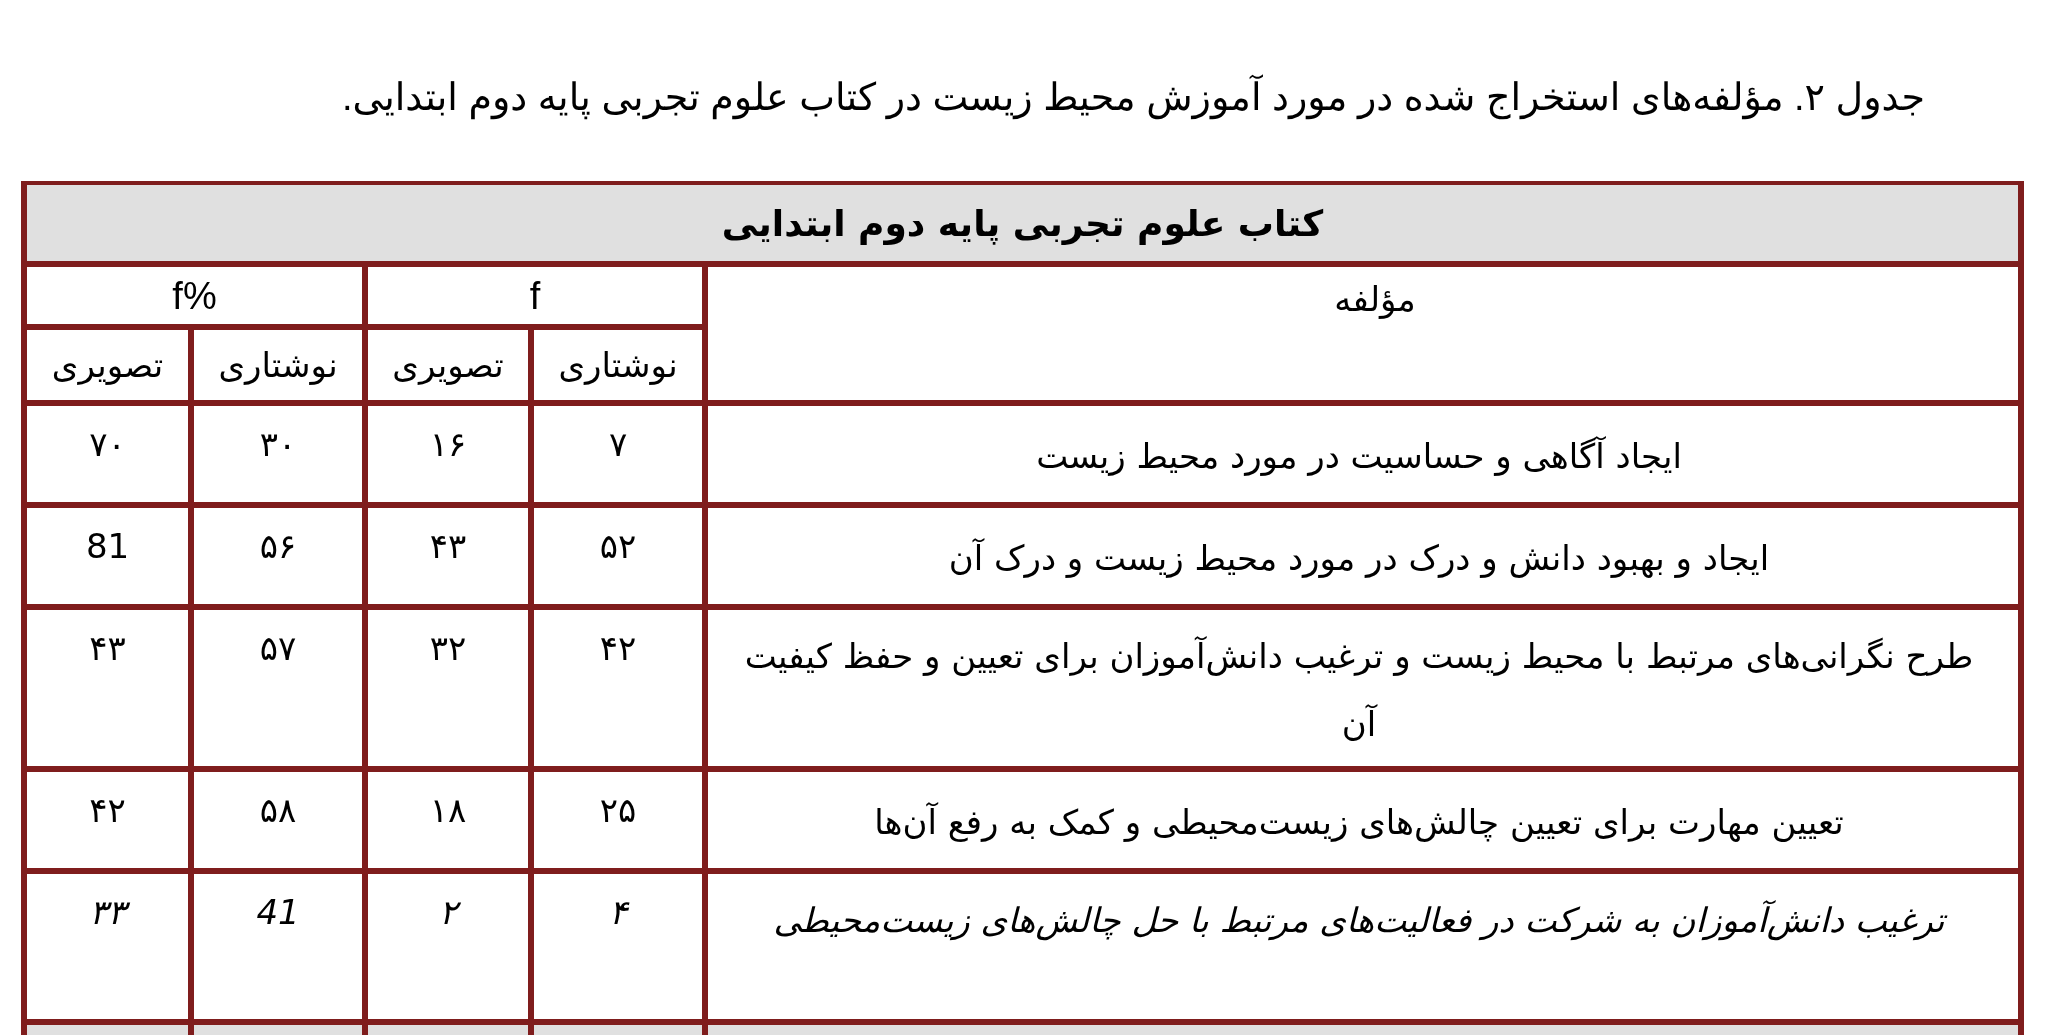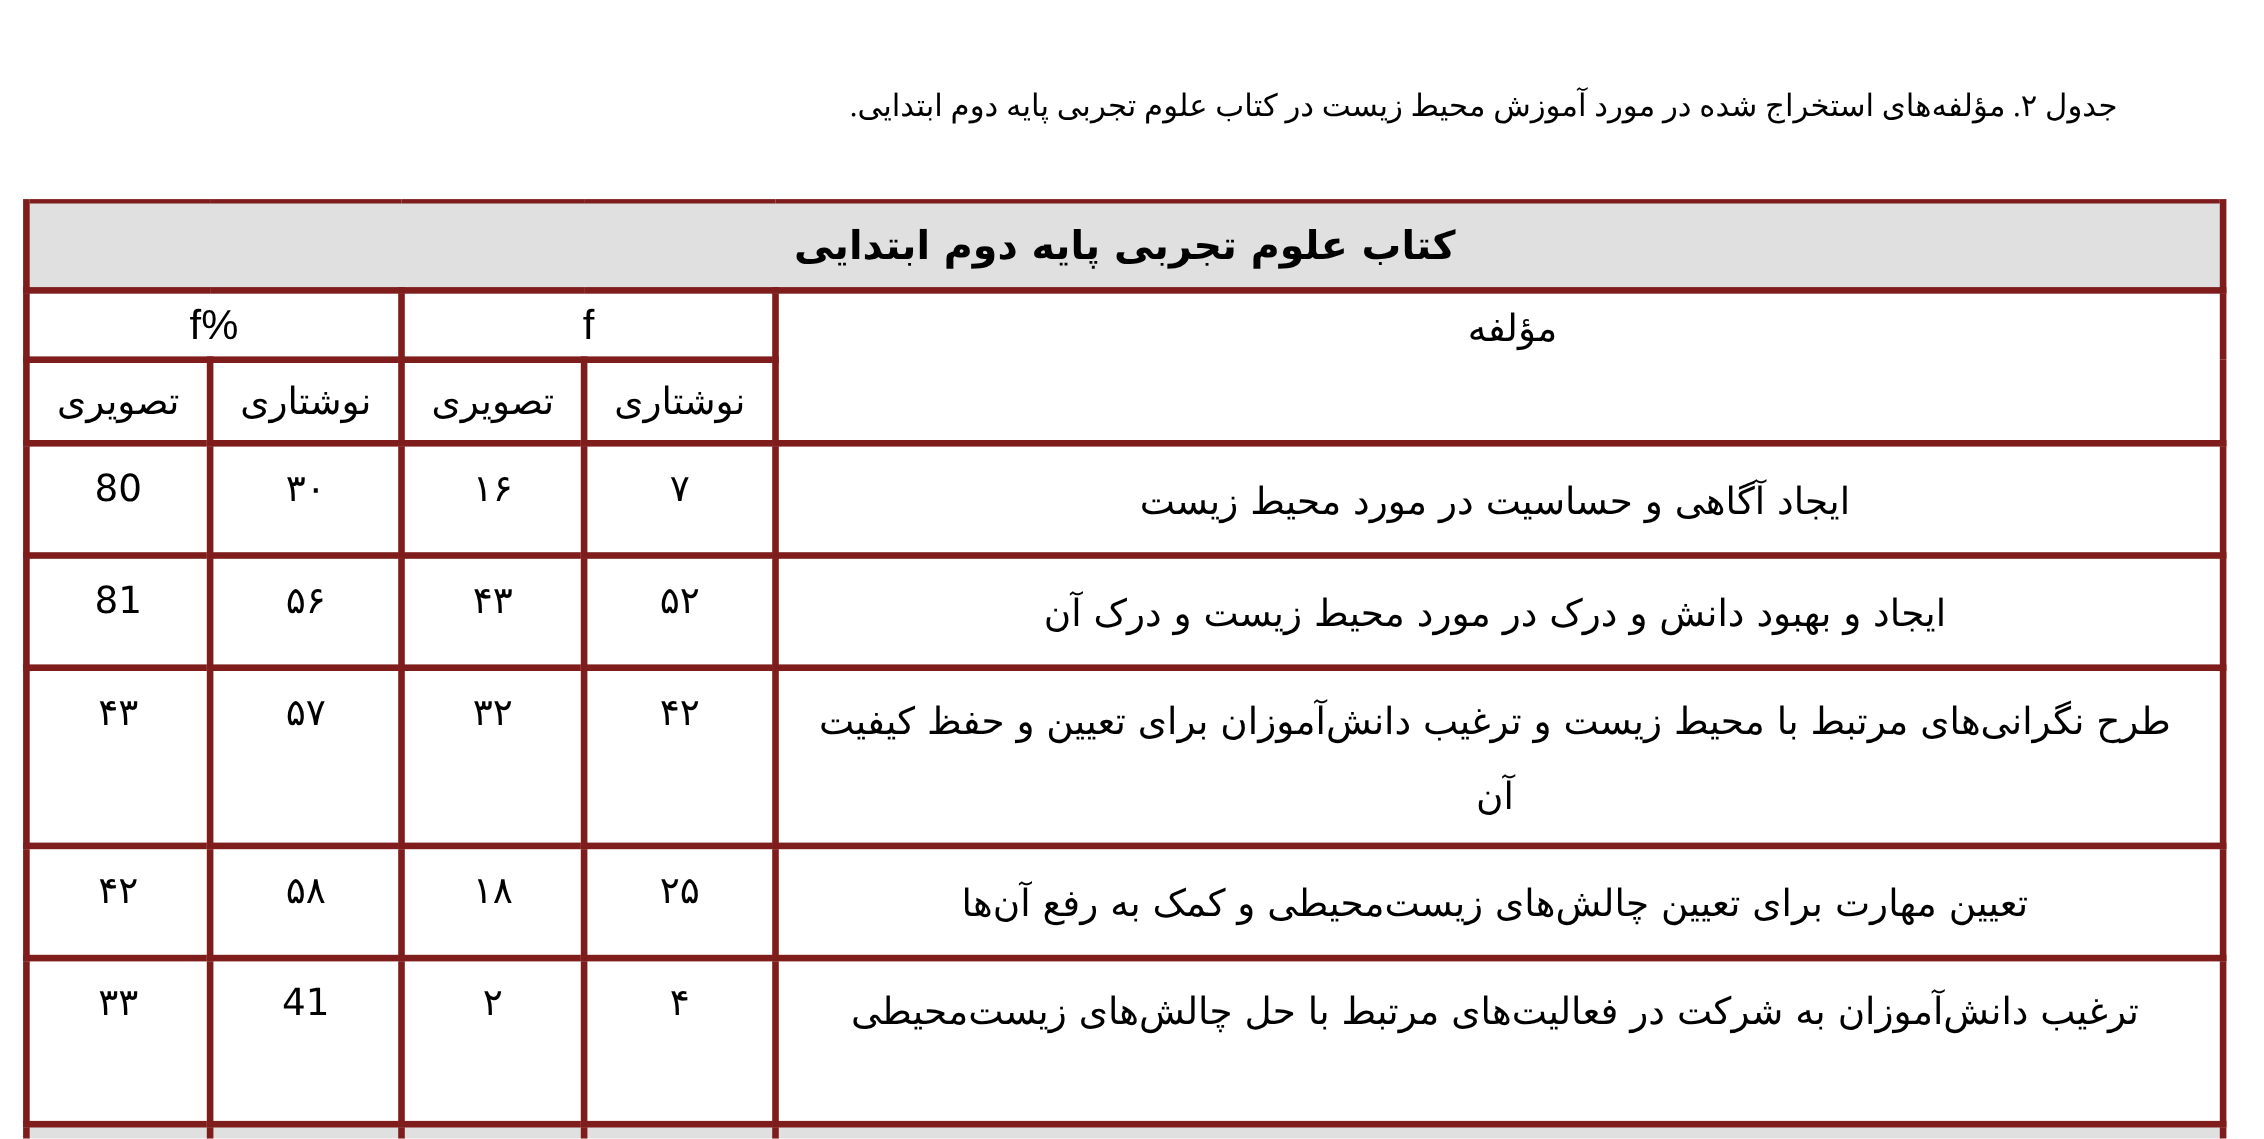--- a/index.html
+++ b/index.html
@@ -16,22 +16,22 @@
     color: #000;
   }
   .caption {
     position: absolute;
     left: 100px;
     width: 1825px;
     top: 62px;
     height: 70px;
     direction: rtl;
     text-align: right;
-    font-family: Liberation Serif, serif;
-    font-size: 28px;
+    font-family: Liberation Sans, sans-serif;
+    font-size: 38px;
     line-height: 70px;
     white-space: nowrap;
   }
   table.data {
     position: absolute;
     left: 21px;
     top: 181px;
     width: 1997px;
     border-collapse: collapse;
     direction: rtl;
@@ -69,21 +69,21 @@
     text-align: left;
     padding: 12px 28px 8px 20px !important;
     line-height: 76px;
     font-size: 36px;
   }
   td.num { padding-top: 14px !important; line-height: 48px; }
   tr.r1 td { height: 76px; }
   tr.r2 td { height: 77px; }
   tr.r3 td { height: 150px; }
   tr.r4 td { height: 76px; }
-  tr.r5 td { height: 151px; }
+  tr.r5 td { height: 151px; font-style: italic; }
   tr.r3 td.row-label, tr.r5 td.row-label { line-height: 68px; }
   tr.total td {
     background: #e0e0e0;
     height: 81px;
     border-top-width: 4px;
     border-bottom-width: 4px;
     vertical-align: middle;
   }
   tr.total td.num { font-weight: bold; padding-top: 0 !important; font-size: 38px; }
   tr.total td.row-label { padding-top: 0 !important; padding-bottom: 0 !important; line-height: 76px; }
@@ -115,21 +115,21 @@
     <td>تصویری</td>
     <td>نوشتاری</td>
     <td>تصویری</td>
   </tr>
 
   <tr class="r1 thick-top">
     <td class="row-label">ایجاد آگاهی و حساسیت در مورد محیط زیست</td>
     <td class="num">۷</td>
     <td class="num">۱۶</td>
     <td class="num">۳۰</td>
-    <td class="num">80</td>
+    <td class="num">۷۰</td>
   </tr>
   <tr class="r2 thick-top">
     <td class="row-label">ایجاد و بهبود دانش و درک در مورد محیط زیست  و درک آن</td>
     <td class="num">۵۲</td>
     <td class="num">۴۳</td>
     <td class="num">۵۶</td>
     <td class="num">81</td>
   </tr>
   <tr class="r3 thick-top">
     <td class="row-label">طرح نگرانی‌های مرتبط با محیط زیست و ترغیب دانش‌آموزان برای تعیین و حفظ کیفیت آن</td>

